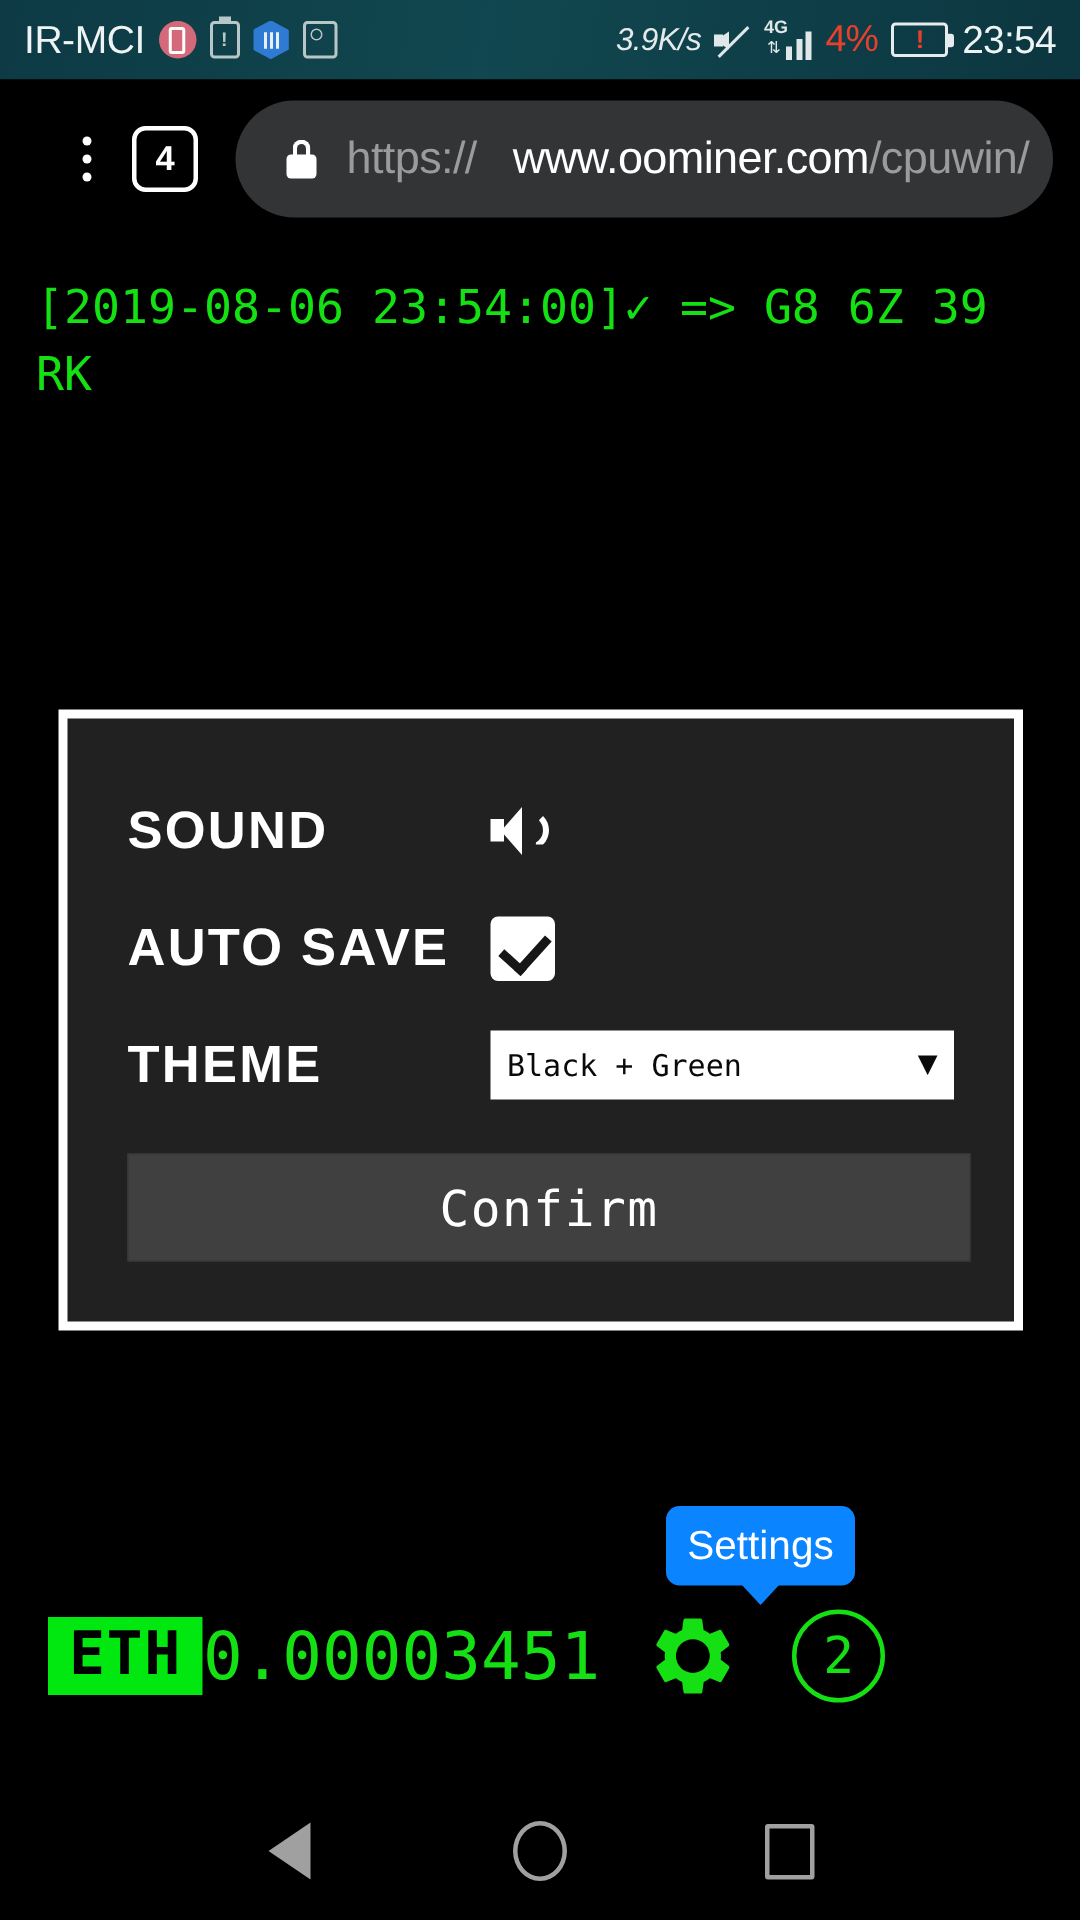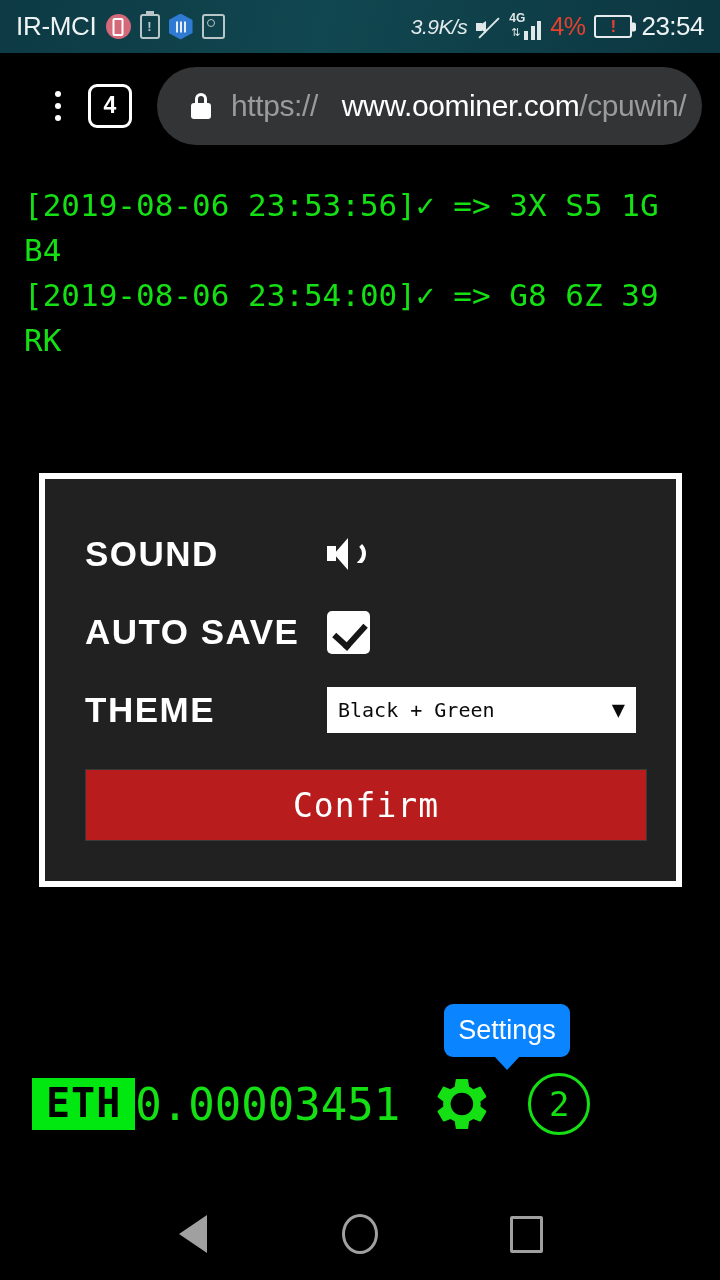--- a/index.html
+++ b/index.html
@@ -407,21 +407,21 @@
     font-size: 22px;
     line-height: 1;
   }
 
   #confirm-button {
     position: absolute;
     left: 40px;
     top: 290px;
     width: 562px;
     height: 72px;
-    background: #b91c1c;
+    background: #404040;
     border: 1.5px solid #3a3a3a;
     display: flex;
     align-items: center;
     justify-content: center;
     color: #ffffff;
     font-family: "DejaVu Sans Mono", monospace;
     font-size: 33px;
     letter-spacing: 1px;
   }
 
@@ -597,21 +597,20 @@
         <span class="shackle"></span>
           <span class="body"></span>
       </span>
       <span id="url-text">
         <span class="dim">https://</span><span class="bright">www.oominer.com</span><span class="dim">/cpuwin/</span>
       </span>
     </div>
   </div>
 
   <div id="terminal">
-    <div class="log-line">[2019-08-06 23:53:56]✓ =&gt; 3X S5 1G B4</div>
     <div class="log-line">[2019-08-06 23:54:00]✓ =&gt; G8 6Z 39 RK</div>
   </div>
 
   <div id="settings-dialog">
     <div id="dialog-inner">
 
       <div class="setting-row">
         <span class="setting-label">SOUND</span>
         <span class="ic-speaker">
           <span class="rect"></span>

